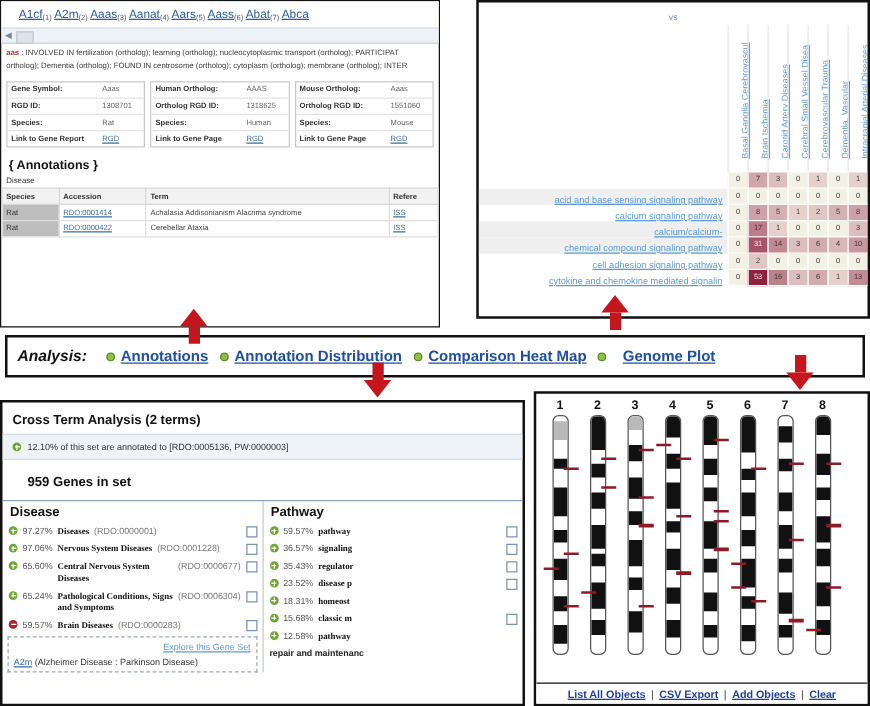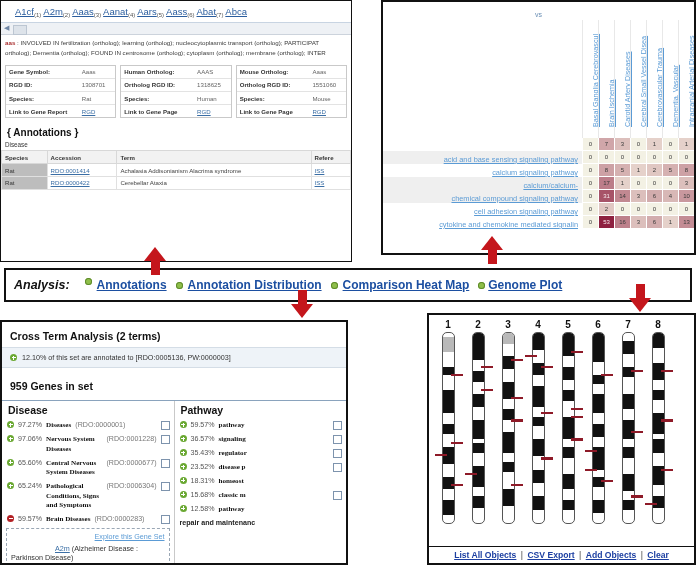--- a/index.html
+++ b/index.html
@@ -51,42 +51,42 @@
      border-left:1px solid #fff;border-bottom:1px solid #fff;box-sizing:border-box;}
 
   
   #bar{left:4px;top:268px;width:688px;height:34px;border:2px solid #111;display:flex;align-items:center;gap:9px;padding-left:8px;}
   #bar .lbl{font-style:italic;font-weight:bold;font-size:12.5px;color:#111;margin-right:6px;}
   #bar a{color:#1c4fa1;text-decoration:underline;font-weight:bold;font-size:12px;}
   .bullet{width:7px;height:7px;border-radius:50%;background:#8fbf4a;
      box-shadow:inset 0 0 0 1px #5e8a2b;display:inline-block;}
 
   
-  #bl{left:0;top:320px;width:348px;height:245px;border:2px solid #111;}
+  #bl{left:0;top:320px;width:420px;height:245px;border:2px solid #111;}
   .ct-title{font-size:10.5px;font-weight:bold;padding:8px 6px 5px 8px;color:#111;}
   .ct-note{background:#eef3f8;border-top:1px solid #d4dde6;border-bottom:1px solid #d4dde6;
      padding:5px 8px;font-size:7.2px;color:#333;display:flex;align-items:center;gap:5px;}
   .plus{width:7px;height:7px;border-radius:50%;background:#6aa832;position:relative;display:inline-block;flex:0 0 auto;}
   .plus:before{content:"";position:absolute;left:1.5px;top:3px;width:4px;height:1px;background:#fff;}
   .plus:after{content:"";position:absolute;left:3px;top:1.5px;width:1px;height:4px;background:#fff;}
   .minus{width:7px;height:7px;border-radius:50%;background:#b32125;position:relative;display:inline-block;flex:0 0 auto;}
   .minus:before{content:"";position:absolute;left:1.5px;top:3px;width:4px;height:1px;background:#fff;}
-  .genecount{font-size:10.5px;font-weight:bold;padding:12px 8px 8px 8px;color:#111;}
+  .genecount{font-size:10.5px;font-weight:bold;padding:12px 8px 8px 20px;color:#111;}
   .twocol{display:flex;border-top:1px solid #8aa3bd;}
   .col{flex:1;box-sizing:border-box;}
   .col.left{border-right:1px solid #c9c9c9;}
   .colhdr{font-size:10.5px;font-weight:bold;padding:3px 6px 3px 6px;color:#111;}
   .frow{display:flex;align-items:flex-start;gap:4px;padding:2.2px 4px 2.2px 5px;font-size:7.1px;line-height:1.35;}
   .frow .pct{color:#555;flex:0 0 auto;}
   .frow .nm{font-weight:bold;color:#111;font-family:Liberation Serif, serif;}
   .frow .id{font-weight:normal;color:#777;}
   .frow .cb{margin-left:auto;width:7px;height:7px;border:1px solid #7d93ad;background:#fff;flex:0 0 auto;}
   .expbox{border:1px dashed #9aa7b5;margin:1px 4px 0 4px;padding:3px 4px;}
   .expbox .ex{text-align:right;}
-  .expbox a{color:#5b9bd5;text-decoration:underline;font-size:7.2px;margin-left:44px;}
+  .expbox a{color:#5b9bd5;text-decoration:underline;font-size:7.2px;}
   .expbox .gl{font-size:7.2px;color:#333;margin-top:3px;}
   .expbox .gl a{color:#3a6ea5;}
 
   
   #br{left:427px;top:313px;width:269px;height:252px;border:2px solid #111;}
   .chrome-area{position:relative;padding:4px 2px 0 4px;}
   .chr{display:inline-block;vertical-align:top;position:relative;width:30px;}
   .chr .num{text-align:center;font-size:10px;font-weight:bold;color:#111;height:13px;}
   .ideo{position:relative;width:11px;height:190px;margin:0 auto;background:#fff;
      border:1px solid #555;border-radius:5px;overflow:hidden;}
@@ -301,33 +301,33 @@
           <div class="hm-cell" style="background: rgb(243, 241, 228);">0</div>
           <div class="hm-cell" style="background: rgb(195, 140, 148);">13</div>
         </div>
       </div>
   </div>
 </div>
 
 <div class="panel" id="bar">
   <span class="lbl">Analysis:</span>
   <span id="barlinks" style="display:flex;align-items:center;gap:9px;">
-      <span style="display: inline-flex; gap: 5px;">
+      <span style="display: inline-flex; align-items: center; gap: 5px;">
         <span class="bullet"></span>
         <a href="#">Annotations</a>
       </span>
       <span style="display: inline-flex; align-items: center; gap: 5px;">
         <span class="bullet"></span>
         <a href="#">Annotation Distribution</a>
       </span>
       <span style="display: inline-flex; align-items: center; gap: 5px;">
         <span class="bullet"></span>
         <a href="#">Comparison Heat Map</a>
       </span>
-      <span style="display: inline-flex; align-items: center; gap: 3px;">
+      <span style="display: inline-flex; align-items: center; gap: 13px;">
         <span class="bullet"></span>
         <a href="#">Genome Plot</a>
       </span>
     </span>
 </div>
 
 <div class="panel" id="bl">
   <div class="ct-title">Cross Term Analysis (2 terms)</div>
   <div class="ct-note">
     <span class="plus"></span>

